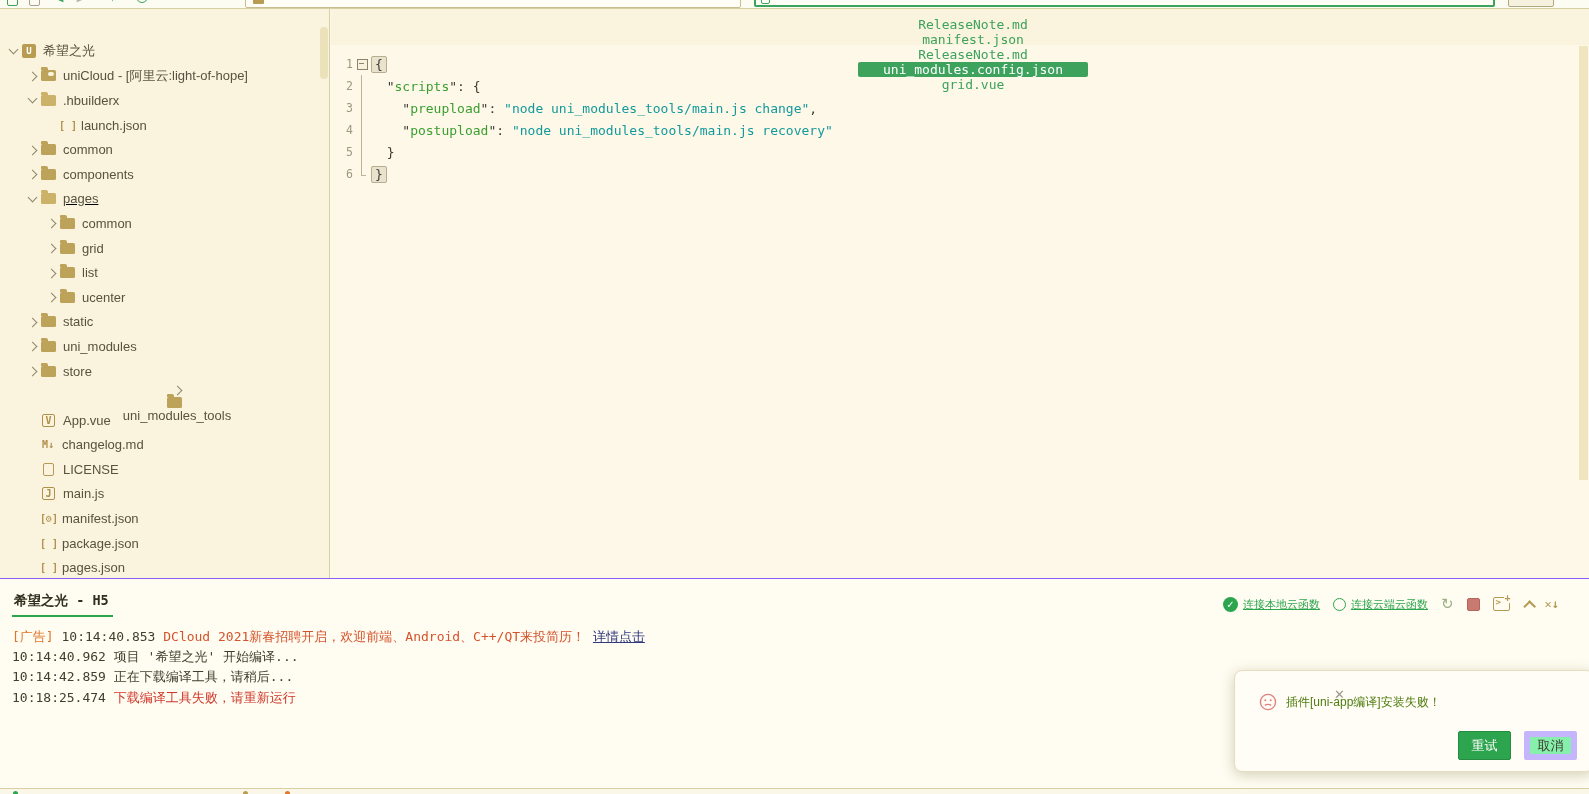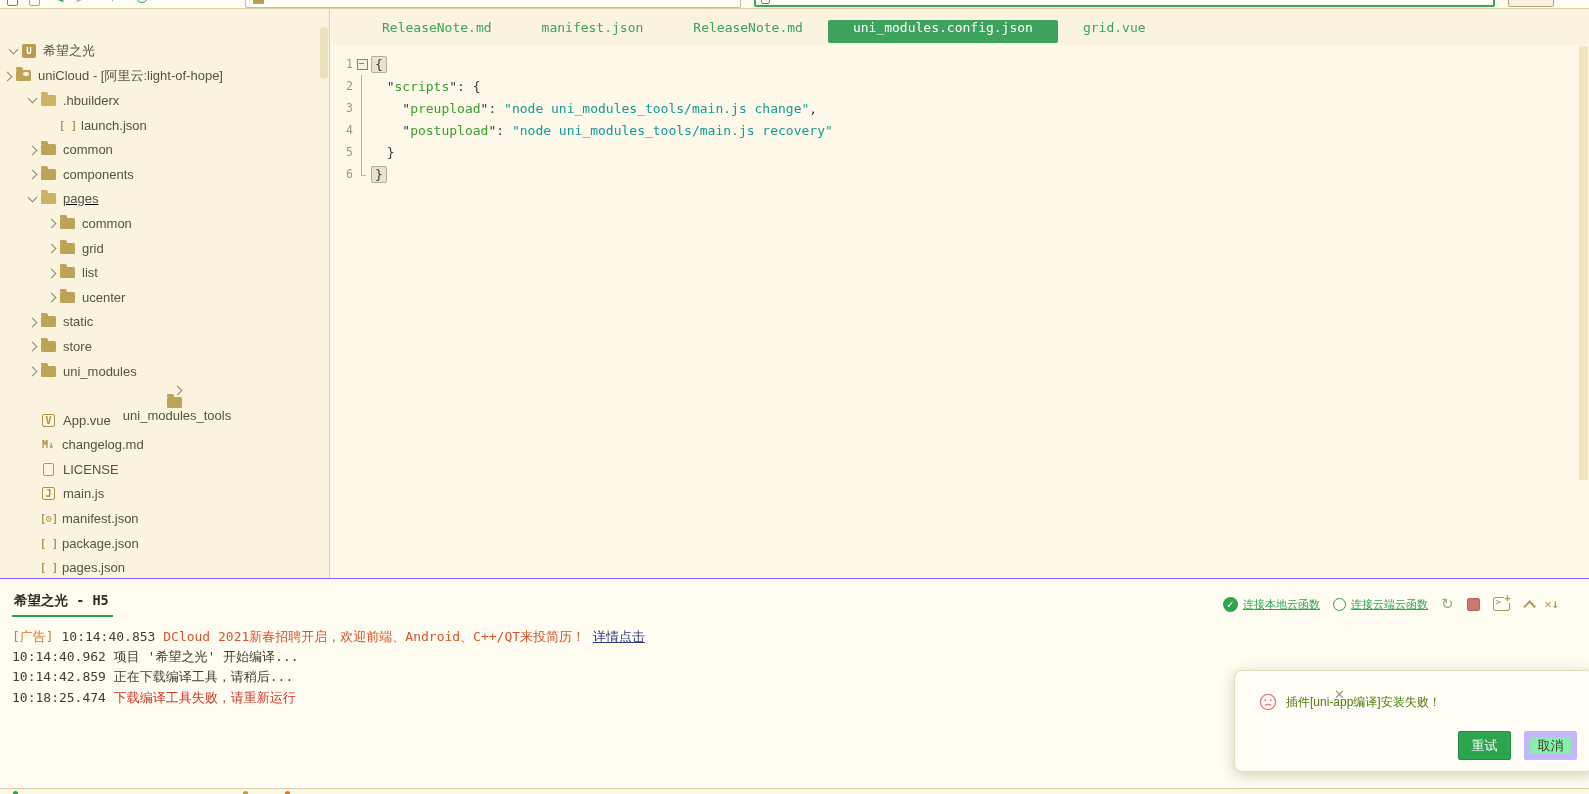--- a/index.html
+++ b/index.html
@@ -45,21 +45,21 @@
            align-items:center; justify-content:center; }
   .doc-icon { width:11px; height:13px; border:1.5px solid #b49a52; border-radius:2px; flex:none; margin:0 9px 0 4px; }
   .glyph-icon { color:#b08f4a; font:bold 10px "DejaVu Sans Mono",monospace; width:16px; flex:none;
            text-align:center; margin:0 6px 0 1px; white-space:nowrap; }
   .glyph-icon.boxed { border:1px solid #b08f4a; border-radius:2px; width:13px; height:13px; line-height:11px; margin:0 8px 0 3px; }
   .tree-label { font-size:13px; color:#57533e; white-space:nowrap; }
   .side-scroll { position:absolute; left:320px; top:27px; width:8px; height:52px; background:#ebe1ba; border-radius:4px; }
 
   
   .editor { position:absolute; left:331px; top:9px; right:0; height:569px; background:#fdf8e8; }
-  .tab-bar { height:36px; background:#faf3de; display:flex; align-items:center; padding:8px 0 0 26px; }
+  .tab-bar { height:36px; background:#faf3de; display:flex; align-items:center; padding:8px 0 0 26px;flex-direction:column; }
   .tab { height:23px; line-height:23px; padding:0 25px; font:13px "DejaVu Sans Mono","Liberation Mono",monospace;
          color:#3ca25c; cursor:pointer; white-space:nowrap; }
   .tab.active { background:#3ca25c; color:#fff; border-radius:2px; }
   .code-area { padding-top:8px; font:13px "DejaVu Sans Mono","Liberation Mono",monospace; }
   .code-line { display:flex; height:22px; align-items:center; }
   .lnum { width:22px; text-align:right; color:#9c997f; font-size:11.5px; flex:none; }
   .fold { width:18px; height:22px; position:relative; flex:none; }
   .fold.start::before { content:""; position:absolute; left:4px; top:6px; width:9px; height:9px;
         border:1px solid #8b8569; background:#f7f2de; }
   .fold.start::after { content:""; position:absolute; left:6px; top:10px; width:5px; height:1px; background:#8b8569; }
@@ -141,21 +141,21 @@
     <span class="tool-frag tf-btn"></span>
   </div>
 
   <div class="sidebar">
     <div class="tree">
         <div class="tree-row" style="padding-left: 6px;">
           <span class="chev open"></span>
           <span class="proj-icon">U</span>
           <span class="tree-label">希望之光</span>
         </div>
-        <div class="tree-row" style="">
+        <div class="tree-row" style="padding-left: 25px;">
           <span class="chev closed"></span>
           <span class="ficon cloud"></span>
           <span class="tree-label">uniCloud - [阿里云:light-of-hope]</span>
         </div>
         <div class="tree-row" style="padding-left: 25px;">
           <span class="chev open"></span>
           <span class="ficon open"></span>
           <span class="tree-label">.hbuilderx</span>
         </div>
         <div class="tree-row" style="padding-left: 44px;">
@@ -199,26 +199,26 @@
           <span class="tree-label">ucenter</span>
         </div>
         <div class="tree-row" style="padding-left: 25px;">
           <span class="chev closed"></span>
           <span class="ficon"></span>
           <span class="tree-label">static</span>
         </div>
         <div class="tree-row" style="padding-left: 25px;">
           <span class="chev closed"></span>
           <span class="ficon"></span>
+          <span class="tree-label">uni_modules</span>
+        </div>
+        <div class="tree-row" style="padding-left: 25px;">
+          <span class="chev closed"></span>
+          <span class="ficon"></span>
           <span class="tree-label">store</span>
-        </div>
-        <div class="tree-row" style="padding-left: 25px;">
-          <span class="chev closed"></span>
-          <span class="ficon"></span>
-          <span class="tree-label">uni_modules</span>
         </div>
         <div class="tree-row" style="padding-left: 25px; flex-direction: column;">
           <span class="chev closed"></span>
           <span class="ficon"></span>
           <span class="tree-label">uni_modules_tools</span>
         </div>
         <div class="tree-row" style="padding-left: 25px;">
           <span class="chev "></span>
           <span class="glyph-icon boxed">V</span>
           <span class="tree-label">App.vue</span>

